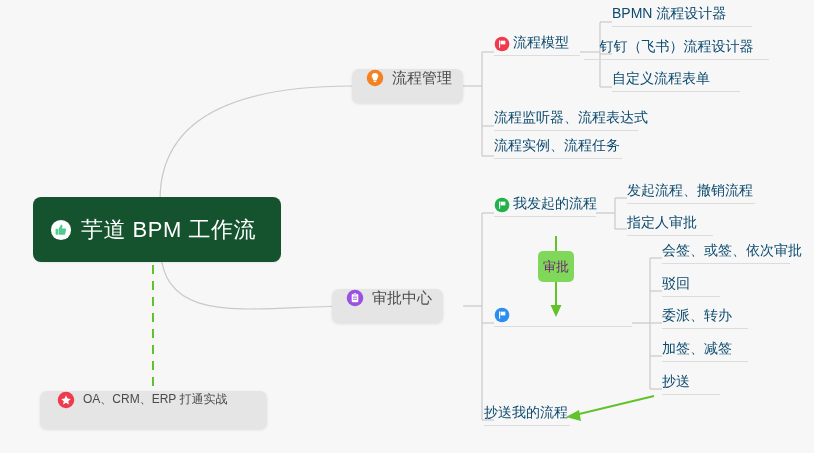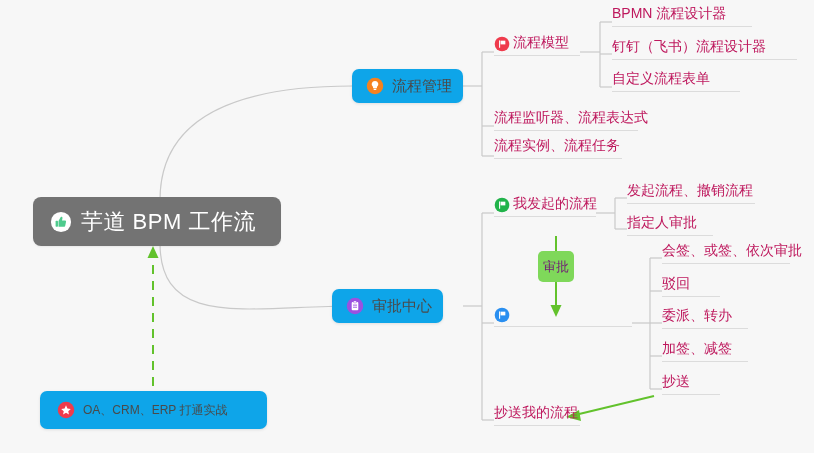--- a/index.html
+++ b/index.html
@@ -12,42 +12,42 @@
     position:relative;
     -webkit-font-smoothing:antialiased;
   }
   #canvas{position:absolute;left:0;top:0;width:814px;height:453px;}
   svg.wires{position:absolute;left:0;top:0;width:814px;height:453px;pointer-events:none;}
 
   
   .root-node{
     position:absolute;
     left:33px;top:197px;
-    width:248px;height:49px;
-    background:#737373;
+    width:248px;height:65px;
+    background:#14532d;
     border-radius:8px;
     display:flex;align-items:center;
     padding:0 0 0 17px;
     box-sizing:border-box;
     box-shadow:0 1px 2px rgba(0,0,0,0.06);
   }
   .root-node .label{
     color:#ffffff;
     font-size:22px;
     letter-spacing:0.5px;
     margin-left:9px;
     white-space:nowrap;
   }
 
   
   .card{
     position:absolute;
-    background:#0ea5e9;
+    background:#e5e5e5;
     border-radius:7px;
-    display:flex;align-items:center;
+    display:flex;
     box-sizing:border-box;
     box-shadow:0 1px 3px rgba(0,0,0,0.10);
     white-space:nowrap;
   }
   .card .label{
     color:#4a4a4a;
     font-size:15px;
     margin-left:8px;
   }
   #node-process-mgmt{left:352px;top:69px;width:111px;height:34px;padding-left:14px;}
@@ -58,21 +58,21 @@
   
   .leaf{
     position:absolute;
     display:flex;align-items:flex-end;
     box-sizing:border-box;
     border-bottom:1px solid #dcdcdc;
     padding-bottom:3px;
     white-space:nowrap;
   }
   .leaf .label{
-    color:#be185d;
+    color:#0c4a6e;
     font-size:14px;
   }
   .leaf.with-icon .label{margin-left:3px;}
 
   
   .tag{
     position:absolute;
     background:#7ed957;
     background:#7fd85a;
     border-radius:5px;
@@ -177,21 +177,21 @@
         <rect x="7.6" y="6.4" width="1.6" height="11.3" rx="0.6" fill="#ffffff"></rect>
         <path d="M9.8 7.0 L17.0 7.0 L17.0 12.6 L9.8 12.6 Z" fill="#ffffff"></path>
       </svg>
     </span>
     <span class="label">流程模型</span>
   </div>
 
   <div class="leaf" style="left:612px;top:8px;width:140px;height:19px;">
     <span class="label">BPMN 流程设计器</span>
   </div>
-  <div class="leaf" style="left:612px;top:41px;width:185px;height:19px;">
+  <div class="leaf" style="left:584px;top:41px;width:185px;height:19px;justify-content:center;">
     <span class="label">钉钉（飞书）流程设计器</span>
   </div>
   <div class="leaf" style="left:612px;top:73px;width:128px;height:19px;text-align:center;">
     <span class="label">自定义流程表单</span>
   </div>
 
   <div class="leaf" style="left:494px;top:112px;width:144px;height:19px;">
     <span class="label">流程监听器、流程表达式</span>
   </div>
   <div class="leaf" style="left:494px;top:140px;width:128px;height:19px;">
@@ -248,21 +248,21 @@
   <div class="leaf" style="left:662px;top:310px;width:86px;height:19px;">
     <span class="label">委派、转办</span>
   </div>
   <div class="leaf" style="left:662px;top:343px;width:86px;height:19px;">
     <span class="label">加签、减签</span>
   </div>
   <div class="leaf" style="left:662px;top:376px;width:58px;height:19px;">
     <span class="label">抄送</span>
   </div>
 
-  <div class="leaf" style="left:494px;top:407px;width:86px;height:19px;align-items:flex-end;">
+  <div class="leaf" style="left:484px;top:407px;width:86px;height:19px;align-items:flex-end;">
     <span class="label">抄送我的流程</span>
   </div>
 
   <div class="tag" style="left:538px;top:251px;width:36px;height:31px;">
     <span class="label">审批</span>
   </div>
 
   <div class="card" id="node-oa-integration">
     <span class="icon ico18">
       <svg viewBox="0 0 24 24" width="18" height="18" xmlns="http://www.w3.org/2000/svg">

